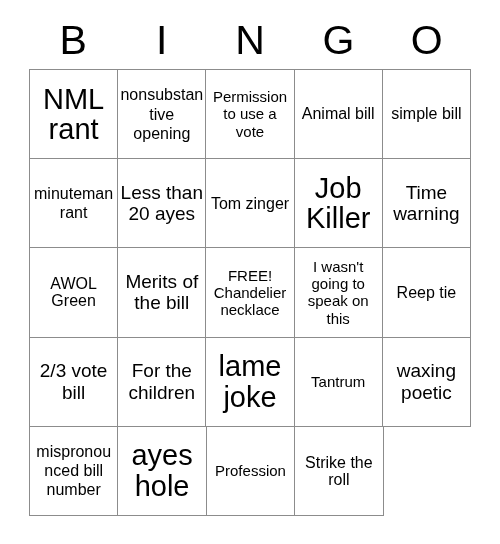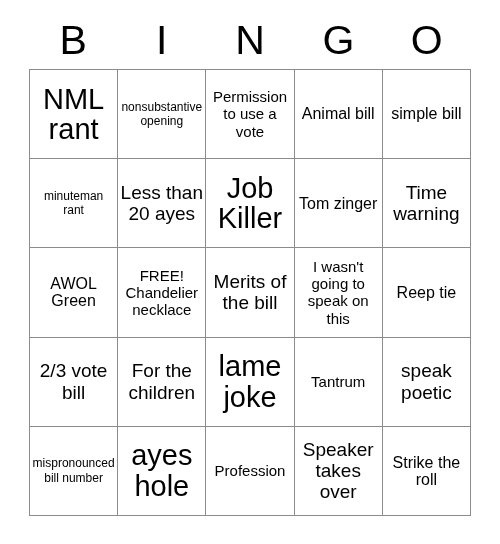--- a/index.html
+++ b/index.html
@@ -73,21 +73,21 @@
     line-height: 1.08;
     word-wrap: break-word;
     hyphens: none;
   }
 
   
   .sz-xl  { font-size: 29px; line-height: 1.05; }
   .sz-lg  { font-size: 16px; line-height: 1.08; }
   .sz-md  { font-size: 19px; line-height: 1.12; }
   .sz-sm  { font-size: 15px; line-height: 1.15; }
-  .sz-xs  { font-size: 12px; line-height: 1.2; }
+  .sz-xs  { font-size: 16px; line-height: 1.2; }
 </style>
 </head>
 <body>
 
 <div class="card">
 
   <div class="header-row">
     <div class="header-cell">B</div>
     <div class="header-cell">I</div>
     <div class="header-cell">N</div>
@@ -116,39 +116,39 @@
     </div>
 
     <div class="grid-row">
       <div class="cell">
           <span class="cell-text sz-xs">minuteman rant</span>
         </div>
       <div class="cell">
           <span class="cell-text sz-md">Less than 20 ayes</span>
         </div>
       <div class="cell">
-          <span class="cell-text sz-xl">Job Killer</span>
+          <span class="cell-text sz-lg">Tom zinger</span>
         </div>
       <div class="cell">
-          <span class="cell-text sz-lg">Tom zinger</span>
+          <span class="cell-text sz-xl">Job Killer</span>
         </div>
       <div class="cell">
           <span class="cell-text sz-md">Time warning</span>
         </div>
     </div>
 
     <div class="grid-row">
       <div class="cell">
           <span class="cell-text sz-lg">AWOL Green</span>
         </div>
       <div class="cell">
-          <span class="cell-text sz-sm">FREE! Chandelier necklace</span>
+          <span class="cell-text sz-md">Merits of the bill</span>
         </div>
       <div class="cell">
-          <span class="cell-text sz-md">Merits of the bill</span>
+          <span class="cell-text sz-sm">FREE! Chandelier necklace</span>
         </div>
       <div class="cell">
           <span class="cell-text sz-sm">I wasn't going to speak on this</span>
         </div>
       <div class="cell">
           <span class="cell-text sz-lg">Reep tie</span>
         </div>
     </div>
 
     <div class="grid-row">
@@ -158,36 +158,33 @@
       <div class="cell">
           <span class="cell-text sz-md">For the children</span>
         </div>
       <div class="cell">
           <span class="cell-text sz-xl">lame joke</span>
         </div>
       <div class="cell">
           <span class="cell-text sz-sm">Tantrum</span>
         </div>
       <div class="cell">
-          <span class="cell-text sz-md">speak poetic</span>
+          <span class="cell-text sz-md">waxing poetic</span>
         </div>
     </div>
 
     <div class="grid-row">
       <div class="cell">
           <span class="cell-text sz-xs">mispronounced bill number</span>
         </div>
       <div class="cell">
           <span class="cell-text sz-xl">ayes hole</span>
         </div>
       <div class="cell">
           <span class="cell-text sz-sm">Profession</span>
         </div>
       <div class="cell">
-          <span class="cell-text sz-md">Speaker takes over</span>
-        </div>
-      <div class="cell">
           <span class="cell-text sz-lg">Strike the roll</span>
         </div>
     </div>
 
   </div>
 </div>
 
 </body></html>

